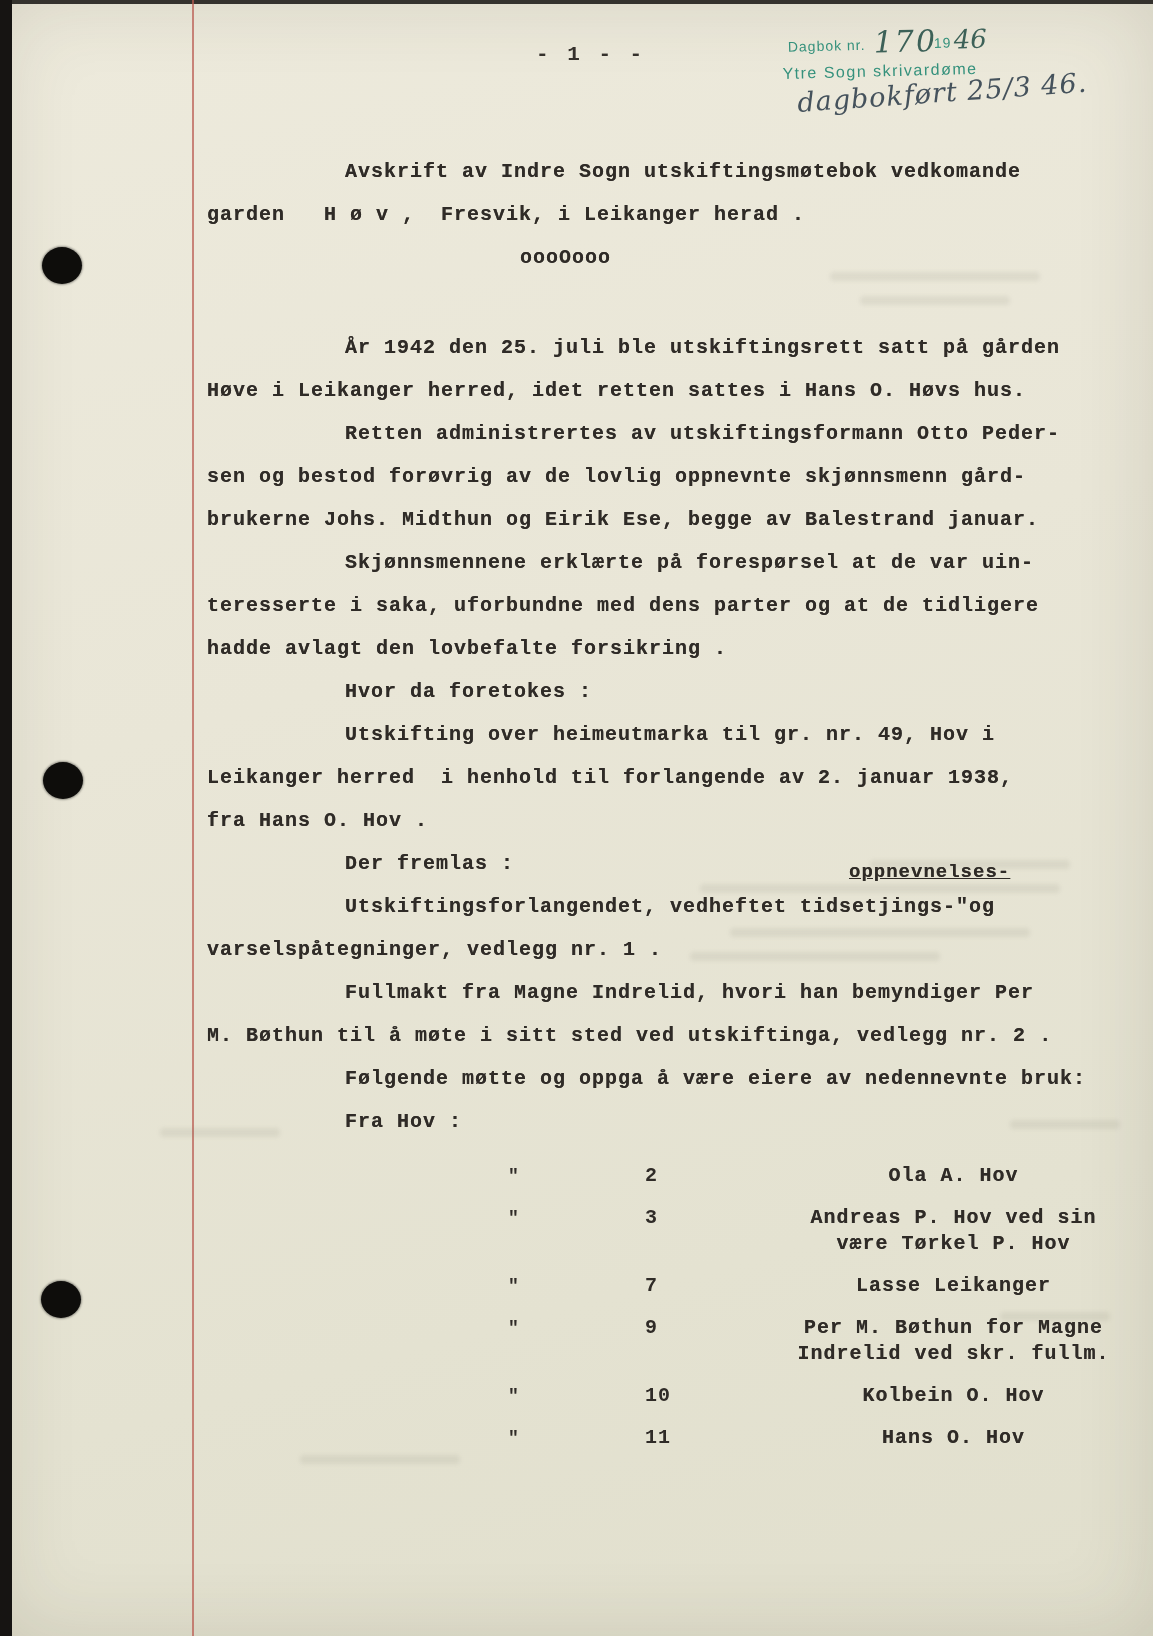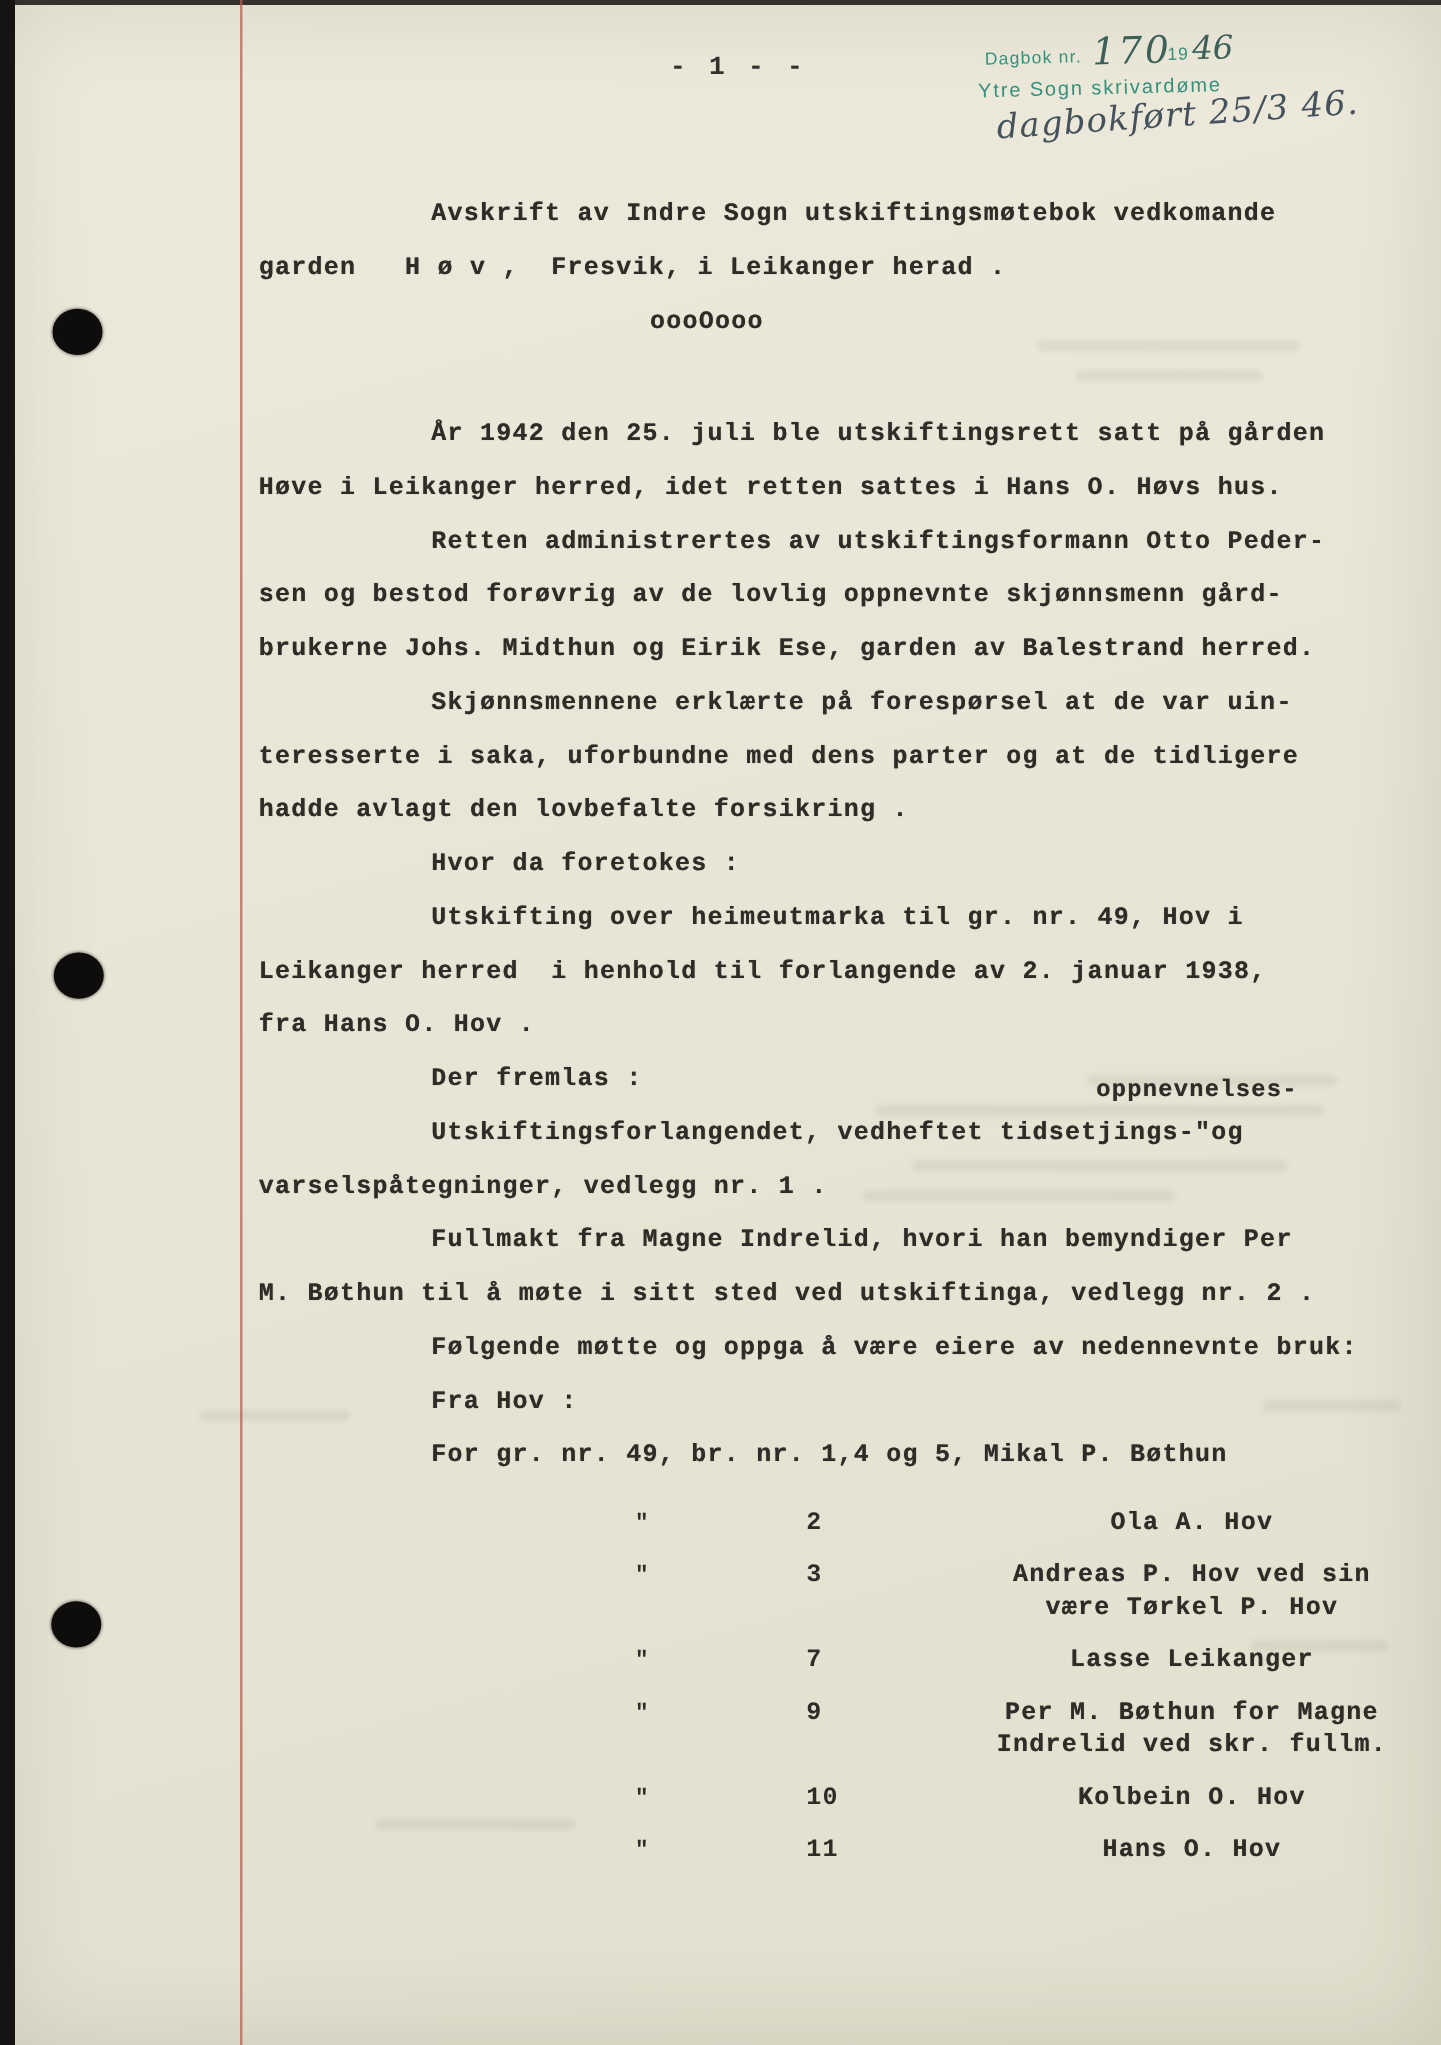--- a/index.html
+++ b/index.html
@@ -44,24 +44,25 @@
   .content{position:absolute;left:207px;top:150px;width:920px;}
   .line{
     font:700 20px/43px "Liberation Mono", monospace;
     letter-spacing:1px;color:#2f2b27;white-space:pre;
     text-shadow:0 0 .6px rgba(47,43,39,.75);
   }
   .indent{padding-left:138px;}
   .oooline{padding-left:313px;}
   .gap-before{margin-top:47px;}
   .interlinear{
-    position:absolute;left:670px;top:711px;
+    position:absolute;left:642px;top:711px;
     font:700 19px/22px "Liberation Mono", monospace;
     letter-spacing:1px;color:#2f2b27;white-space:pre;
     text-shadow:0 0 .6px rgba(47,43,39,.75);
+    text-decoration:underline;
   }
 
   .owners-table{margin-top:20px;}
   .trow{display:flex;margin-bottom:16px;}
   .ditto{margin-left:301px;width:137px;font:700 18px/26px "Liberation Mono",monospace;color:#2f2b27;}
   .nr{width:135px;font:700 20px/26px "Liberation Mono",monospace;letter-spacing:1px;color:#2f2b27;}
   .owner-cell{flex:1;}
   .owner-line{font:700 20px/26px "Liberation Mono",monospace;letter-spacing:1px;color:#2f2b27;white-space:pre;text-shadow:0 0 .6px rgba(47,43,39,.75);text-align:center;}
 
   .smudge{position:absolute;height:9px;border-radius:5px;background:rgba(112,106,88,0.10);filter:blur(2px);}
@@ -104,37 +105,36 @@
   </div>
 
   <div class="content">
     <div class="line indent">Avskrift av Indre Sogn utskiftingsmøtebok vedkomande</div>
     <div class="line">garden   H ø v ,  Fresvik, i Leikanger herad .</div>
     <div class="line oooline">oooOooo</div>
     <div class="line indent gap-before">År 1942 den 25. juli ble utskiftingsrett satt på gården</div>
     <div class="line">Høve i Leikanger herred, idet retten sattes i Hans O. Høvs hus.</div>
     <div class="line indent">Retten administrertes av utskiftingsformann Otto Peder-</div>
     <div class="line">sen og bestod forøvrig av de lovlig oppnevnte skjønnsmenn gård-</div>
-    <div class="line">brukerne Johs. Midthun og Eirik Ese, garden av Balestrand herred.</div>
+    <div class="line">brukerne Johs. Midthun og Eirik Ese, begge av Balestrand januar.</div>
     <div class="line indent">Skjønnsmennene erklærte på forespørsel at de var uin-</div>
     <div class="line">teresserte i saka, uforbundne med dens parter og at de tidligere</div>
     <div class="line">hadde avlagt den lovbefalte forsikring .</div>
     <div class="line indent">Hvor da foretokes :</div>
     <div class="line indent">Utskifting over heimeutmarka til gr. nr. 49, Hov i</div>
     <div class="line">Leikanger herred  i henhold til forlangende av 2. januar 1938,</div>
     <div class="line">fra Hans O. Hov .</div>
     <div class="line indent">Der fremlas :</div>
     <div class="interlinear">oppnevnelses-</div>
     <div class="line indent">Utskiftingsforlangendet, vedheftet tidsetjings-"og</div>
     <div class="line">varselspåtegninger, vedlegg nr. 1 .</div>
     <div class="line indent">Fullmakt fra Magne Indrelid, hvori han bemyndiger Per</div>
     <div class="line">M. Bøthun til å møte i sitt sted ved utskiftinga, vedlegg nr. 2 .</div>
     <div class="line indent">Følgende møtte og oppga å være eiere av nedennevnte bruk:</div>
     <div class="line indent">Fra Hov :</div>
-    <div class="line indent">For gr. nr. 49, br. nr. 1,4 og 5, Mikal P. Bøthun</div>
 
     <div class="owners-table">
 
       <div class="trow">
         <span class="ditto">"</span>
         <span class="nr">2</span>
         <span class="owner-cell">
           <span class="owner-line" style="display:block">Ola A. Hov</span>
           <span class="owner-line" style="display:block"></span>
         </span>

